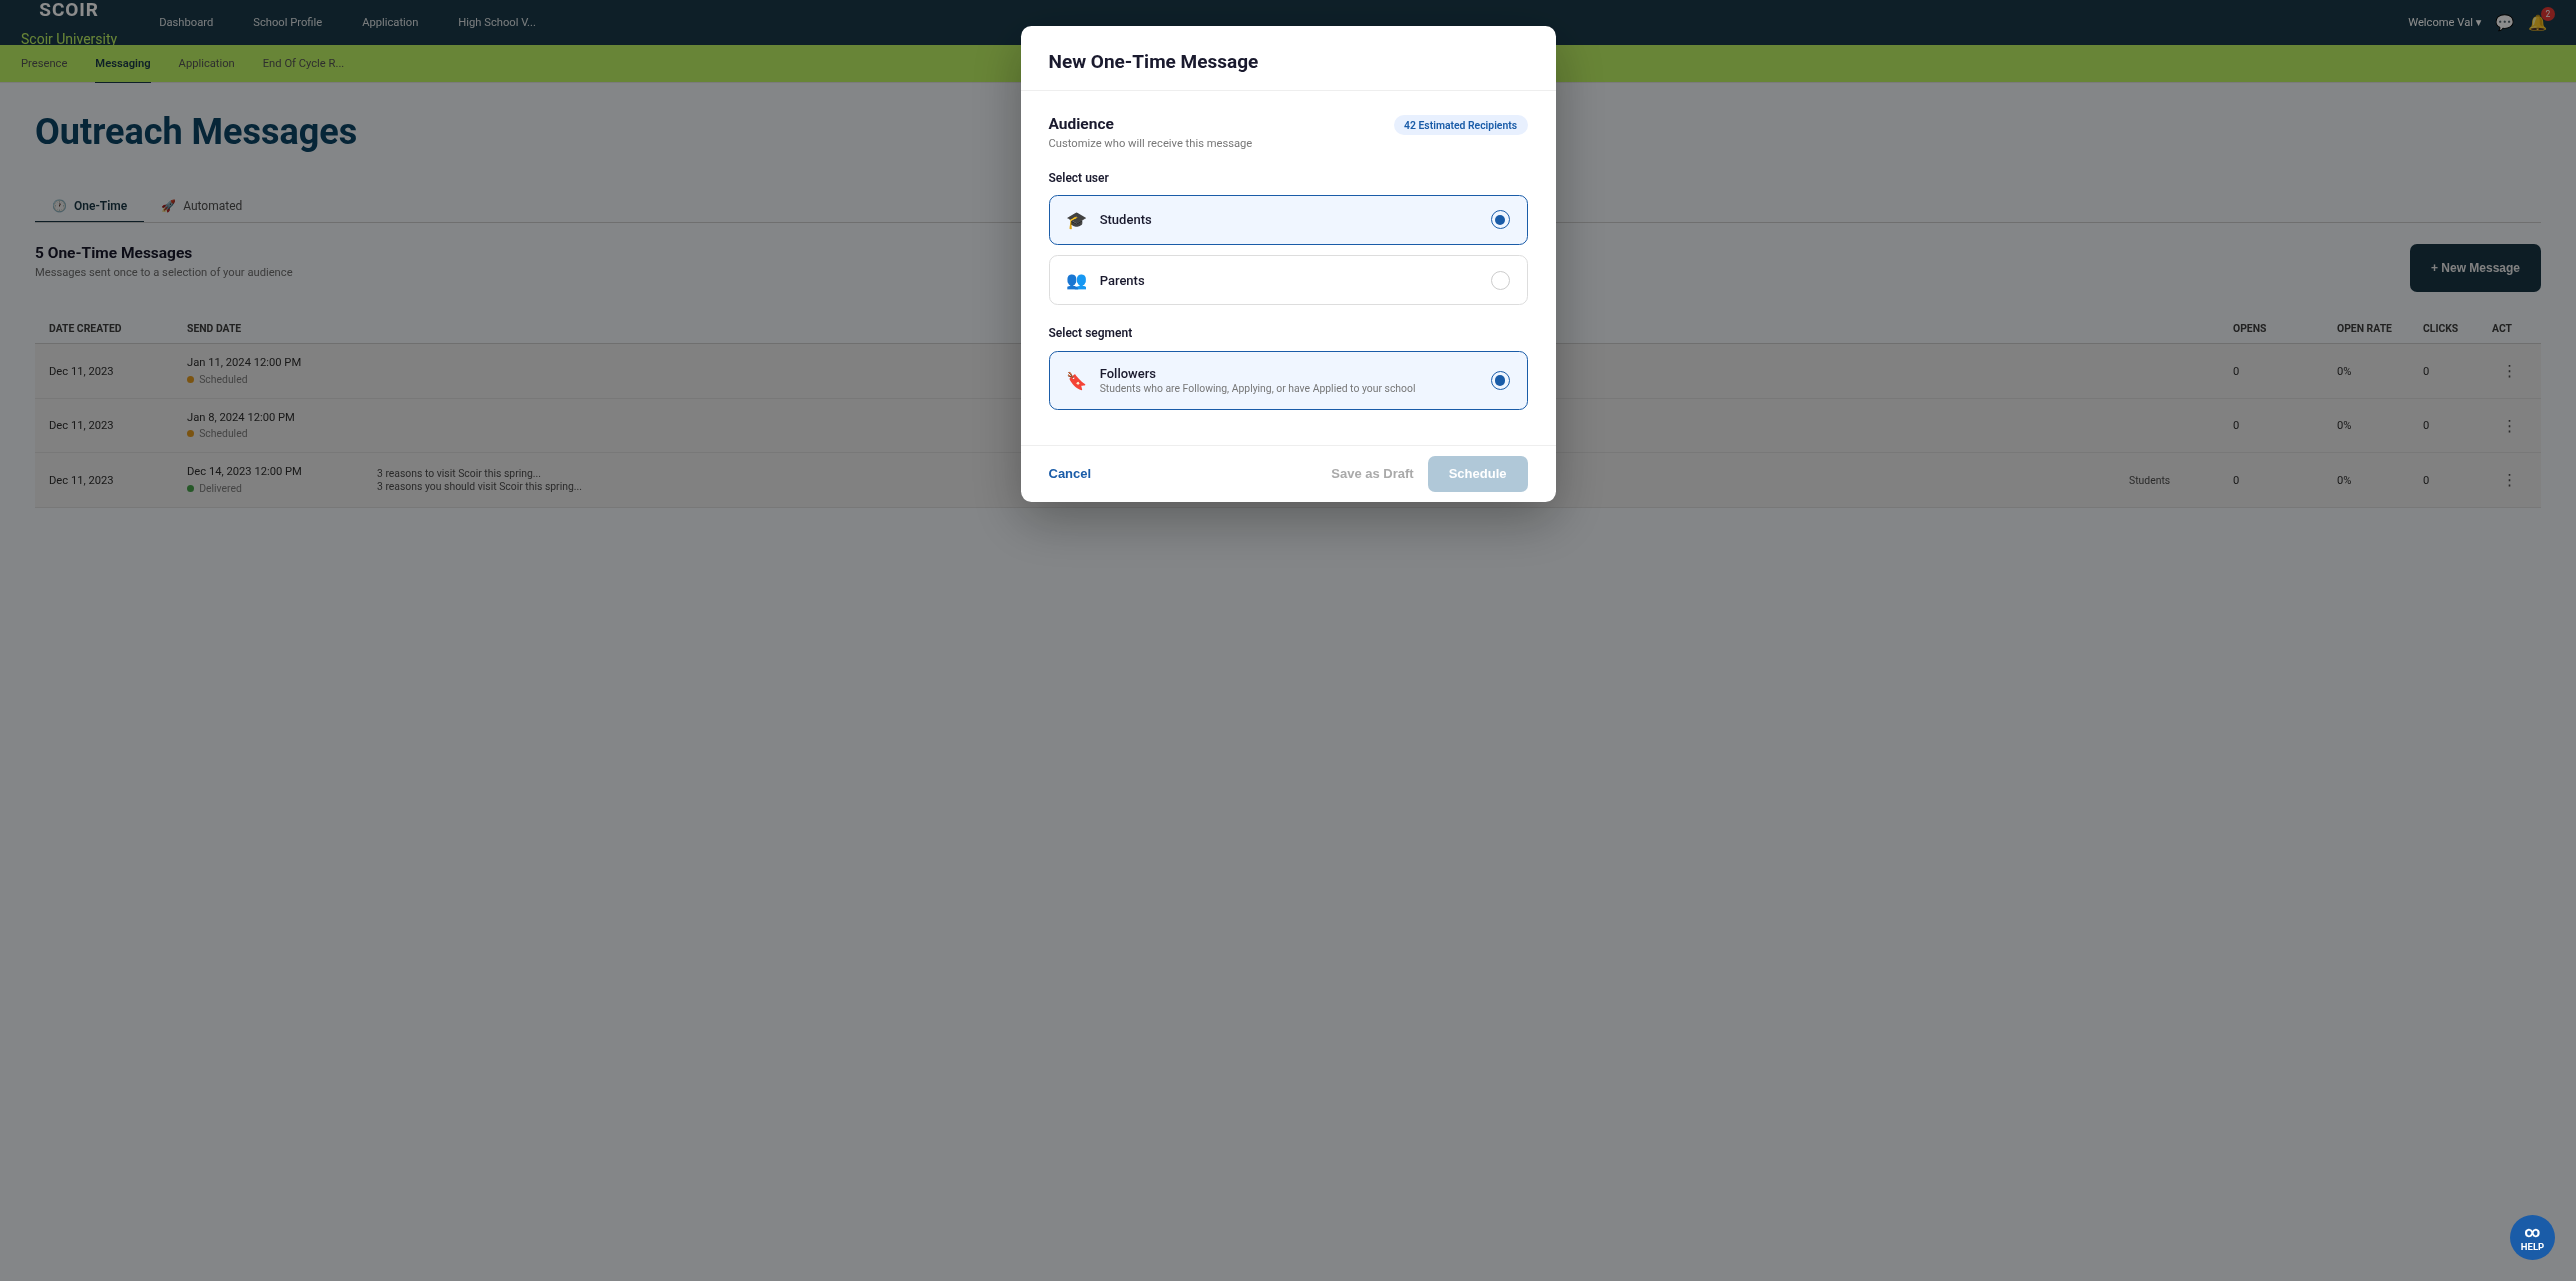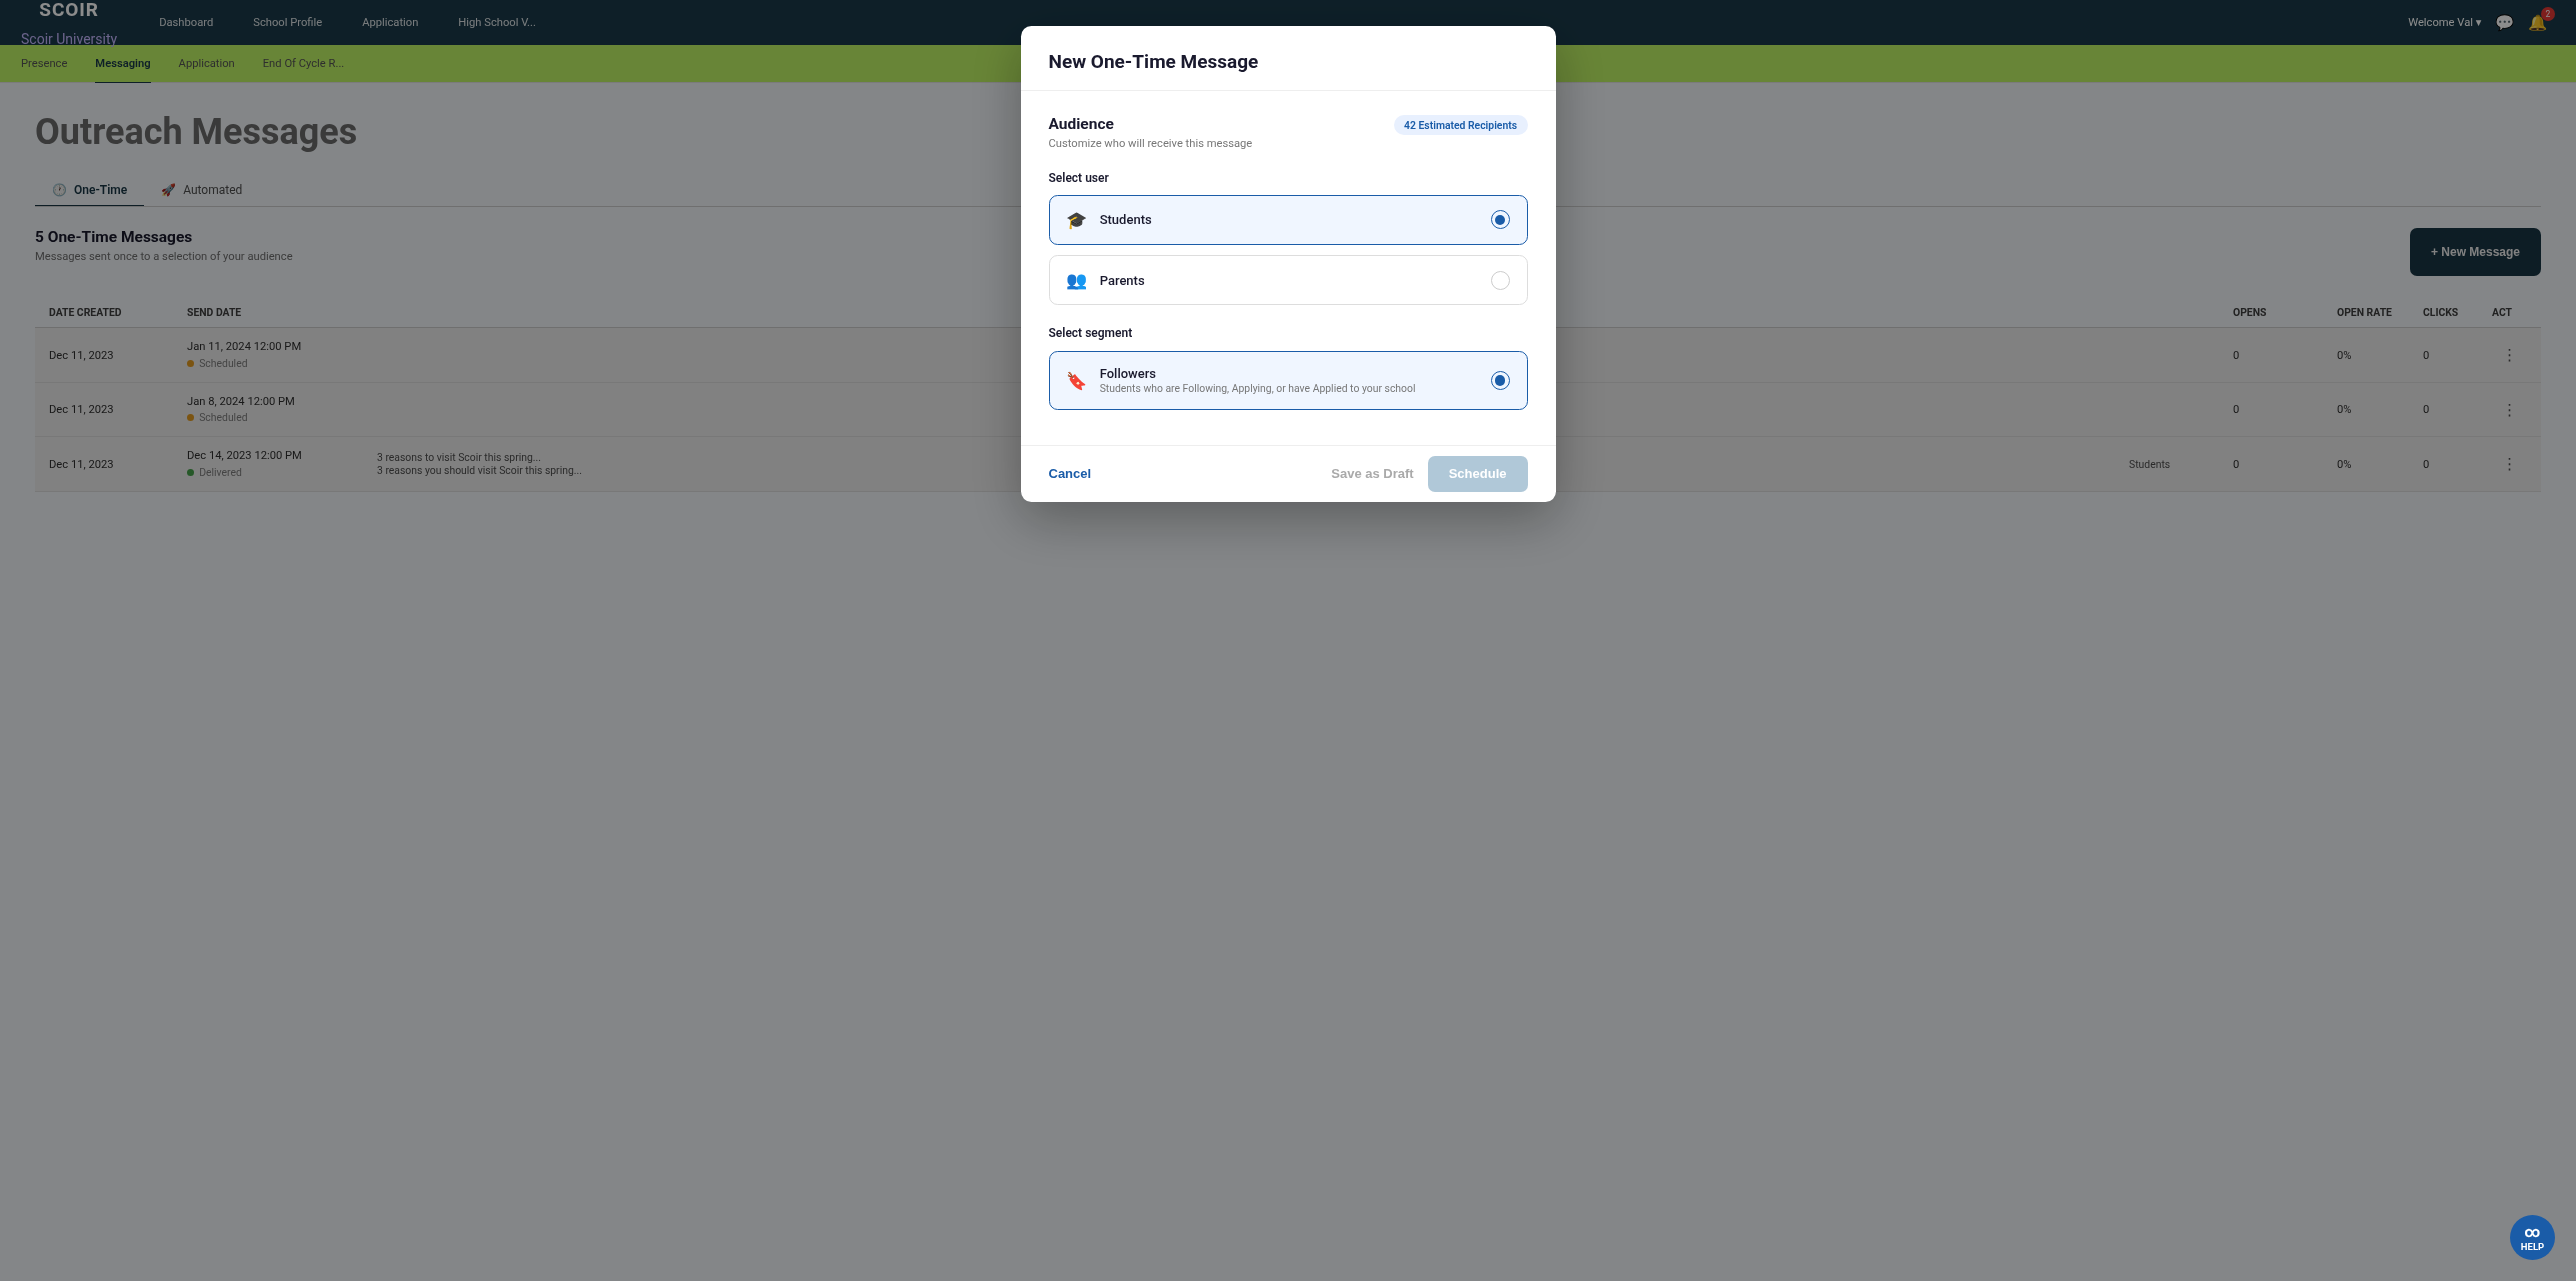--- a/index.html
+++ b/index.html
@@ -21,21 +21,21 @@
       margin-right: 14px;
       flex-direction: column;
     }
     .logo-text {
       color: white;
       font-size: 19px;
       font-weight: 700;
       letter-spacing: 0.9px;
     }
     .school-name {
-      color: #c4b5fd;
+      color: #bef264;
       font-size: 14px;
       font-weight: 400;
     }
     .nav-links {
       display: flex;
       gap: 40px;
       flex: 1;
     }
     .nav-link {
       color: rgba(255,255,255,0.85);
@@ -99,22 +99,22 @@
     }
 
     
     .page-content {
       padding: 28px 35px;
       filter: brightness(0.92);
     }
     .page-title {
       font-size: 36px;
       font-weight: 700;
-      color: #737373;
-      margin-bottom: 21px;
+      color: #0c4a6e;
+      margin-bottom: 37px;
     }
 
     
     .tabs {
       display: flex;
       gap: 0;
       border-bottom: 0.9px solid #ddd;
       margin-bottom: 21px;
     }
     .tab {

